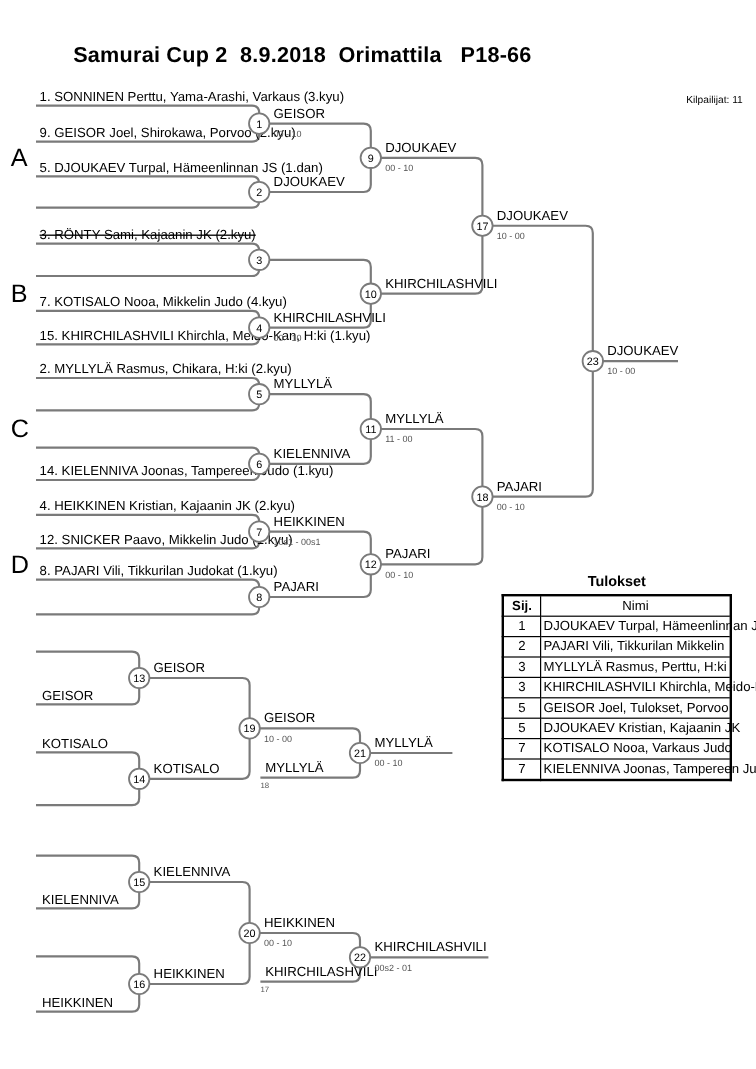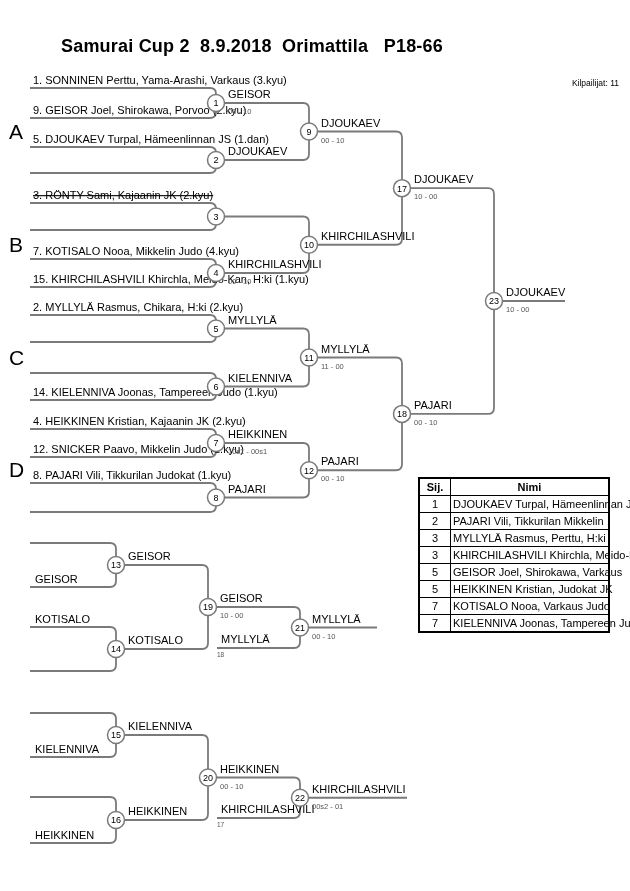--- a/index.html
+++ b/index.html
@@ -12,21 +12,21 @@
     font-size:18px;font-weight:bold;white-space:pre;letter-spacing:.2px;
   }
   #competitors-count{position:absolute;top:78px;right:11px;font-size:8.5px;}
   #bracket-svg{position:absolute;left:0;top:0;}
   #bracket-svg text{font-family:"Liberation Sans",sans-serif;}
   #results-panel{position:absolute;left:418px;top:477px;width:192px;}
   #results-title{text-align:center;font-weight:bold;font-size:12px;margin:0 0 4px 0;}
   #results-panel table{border-collapse:collapse;border:2px solid #000;font-size:11px;table-layout:fixed;width:192px;}
   #results-panel th,#results-panel td{border:1px solid #000;height:16px;padding:0 2px;white-space:nowrap;overflow:visible;}
   th.sij,td.sij{width:26px;text-align:center;}
-  th.nimi{text-align:center;font-weight:bold;}
+  th.nimi{text-align:center;font-weight:normal;}
   td.nimi{text-align:left;padding-left:4px;}
 </style>
 </head>
 <body>
 
 <div id="page-title">Samurai Cup 2  8.9.2018  Orimattila   P18-66</div>
 <div id="competitors-count">Kilpailijat: 11</div>
 
 <svg id="bracket-svg" width="630" height="891" viewBox="0 0 630 891">
     <path d="M 30 88 H 210 Q 216 88 216 94 V 112 Q 216 118 210 118 H 30" fill="none" stroke="#7a7a7a" stroke-width="1.8"></path>
@@ -155,20 +155,21 @@
     <text x="220" y="788.5" font-size="7.5" fill="#555555">00 - 10</text>
     <text x="221" y="813" font-size="11" fill="#000">KHIRCHILASHVILI</text>
     <text x="217" y="827" font-size="6.5" fill="#555555">17</text>
     <circle cx="300" cy="797.75" r="8.5" fill="#fff" stroke="#7a7a7a" stroke-width="1.5"></circle>
     <text x="300" y="801.15" font-size="9" fill="#000" text-anchor="middle">22</text>
     <text x="312" y="792.75" font-size="11" fill="#000">KHIRCHILASHVILI</text>
     <text x="312" y="808.75" font-size="7.5" fill="#555555">00s2 - 01</text>
   </svg>
 
 <div id="results-panel">
+  <div id="results-title">Tulokset</div>
   <table>
     <thead>
       <tr>
         <th class="sij">Sij.</th>
         <th class="nimi">Nimi</th>
       </tr>
     </thead>
     <tbody id="results-body">
         <tr>
           <td class="sij">1</td>
@@ -181,25 +182,25 @@
         <tr>
           <td class="sij">3</td>
           <td class="nimi">MYLLYLÄ Rasmus, Perttu, H:ki</td>
         </tr>
         <tr>
           <td class="sij">3</td>
           <td class="nimi">KHIRCHILASHVILI Khirchla, Meido-Kan, H:ki</td>
         </tr>
         <tr>
           <td class="sij">5</td>
-          <td class="nimi">GEISOR Joel, Shirokawa, Varkaus</td>
+          <td class="nimi">GEISOR Joel, Tulokset, Porvoo</td>
         </tr>
         <tr>
           <td class="sij">5</td>
-          <td class="nimi">HEIKKINEN Kristian, Judokat JK</td>
+          <td class="nimi">DJOUKAEV Kristian, Kajaanin JK</td>
         </tr>
         <tr>
           <td class="sij">7</td>
           <td class="nimi">KOTISALO Nooa, Varkaus Judo</td>
         </tr>
         <tr>
           <td class="sij">7</td>
           <td class="nimi">KIELENNIVA Joonas, Tampereen Judo</td>
         </tr>
       </tbody>

